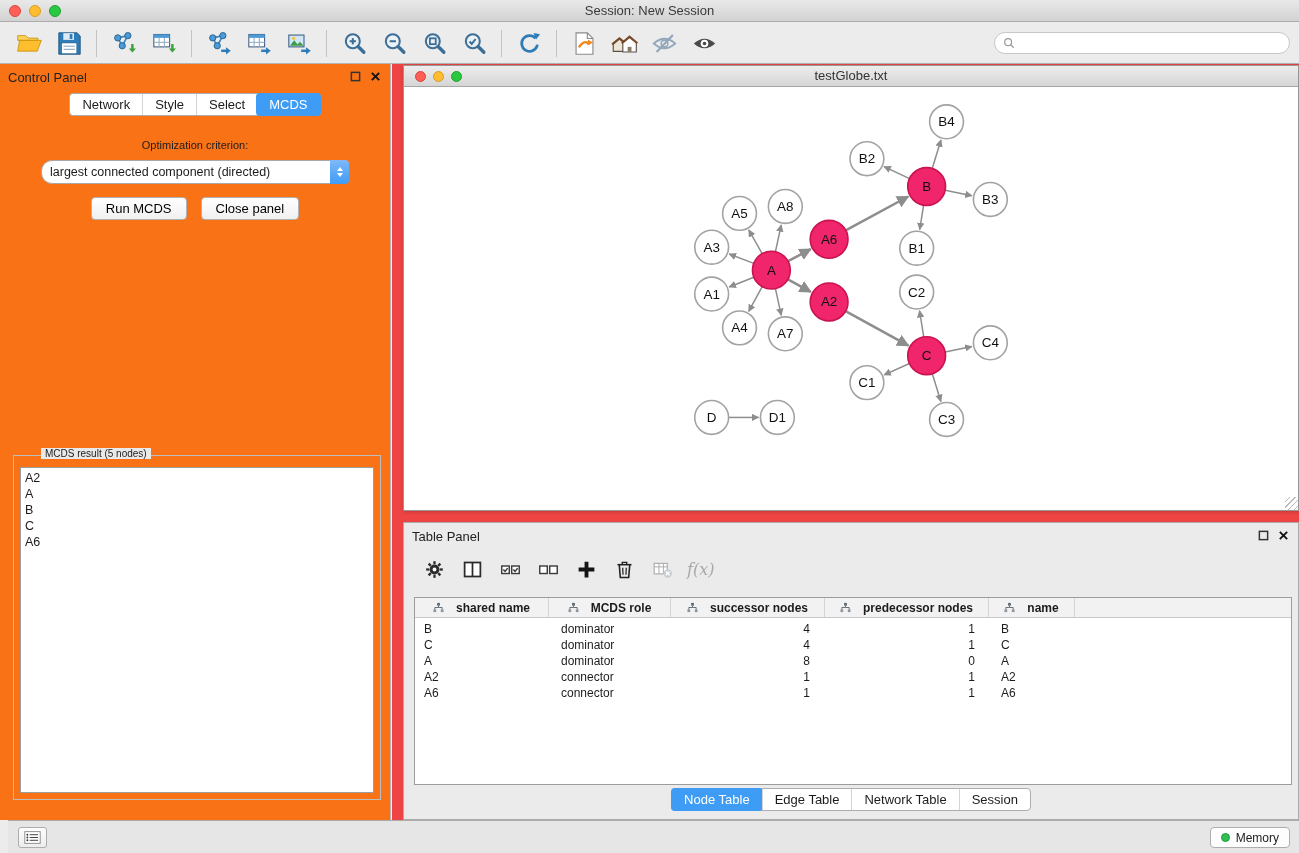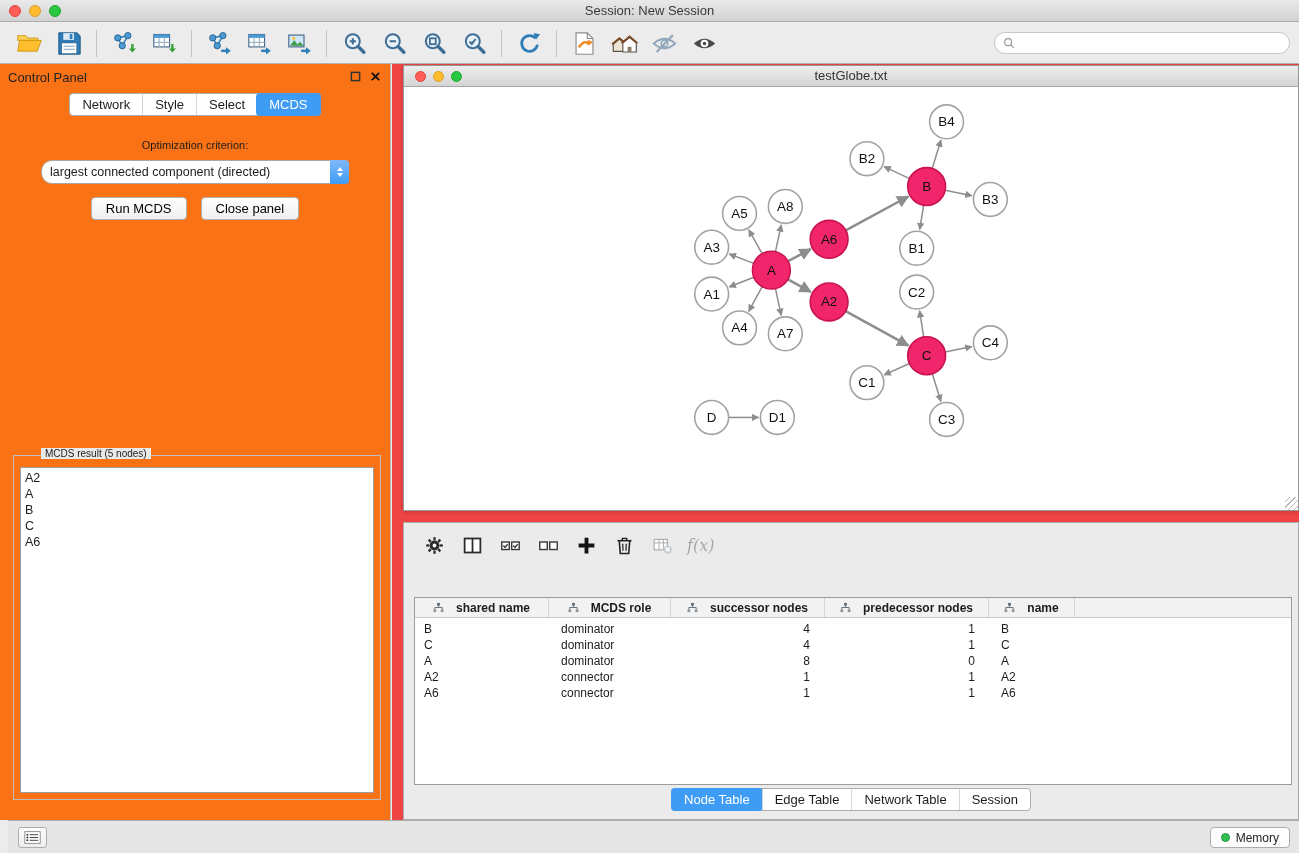--- a/index.html
+++ b/index.html
@@ -446,20 +446,35 @@
           <g>
             <circle cx="373" cy="331" r="17" fill="#FFFFFF" stroke="#A3A3A3" stroke-width="1.6"></circle>
             <text x="373" y="335.5" text-anchor="middle" font-size="13.5" fill="#111">D1</text>
           </g>
         </svg>
     </div>
     <div class="resize-grip"></div>
   </div>
 
   <div class="table-panel">
+    <div class="panel-header">
+      <div class="panel-title">Table Panel</div>
+      <div class="panel-controls">
+        <span>
+            <svg viewBox="0 0 12 12">
+              <rect x="1.5" y="1.5" width="9" height="9" fill="none" stroke="#333" stroke-width="1.6"></rect>
+            </svg>
+          </span>
+        <span>
+            <svg viewBox="0 0 12 12">
+              <path d="M2 2l8 8M10 2l-8 8" stroke="#111" stroke-width="2"></path>
+            </svg>
+          </span>
+      </div>
+    </div>
     <div class="tp-toolbar">
       <div class="tp-toolbar-icons" id="tp-toolbar-icons">
           <div class="tpbtn">
             <svg viewBox="0 0 24 24">
               <g stroke="#2B2B2B" stroke-width="2.6">
                 <line x1="12" y1="2.5" x2="12" y2="6"></line>
                 <line x1="12" y1="18" x2="12" y2="21.5"></line>
                 <line x1="2.5" y1="12" x2="6" y2="12"></line>
                 <line x1="18" y1="12" x2="21.5" y2="12"></line>
                 <line x1="5.3" y1="5.3" x2="7.8" y2="7.8"></line>

